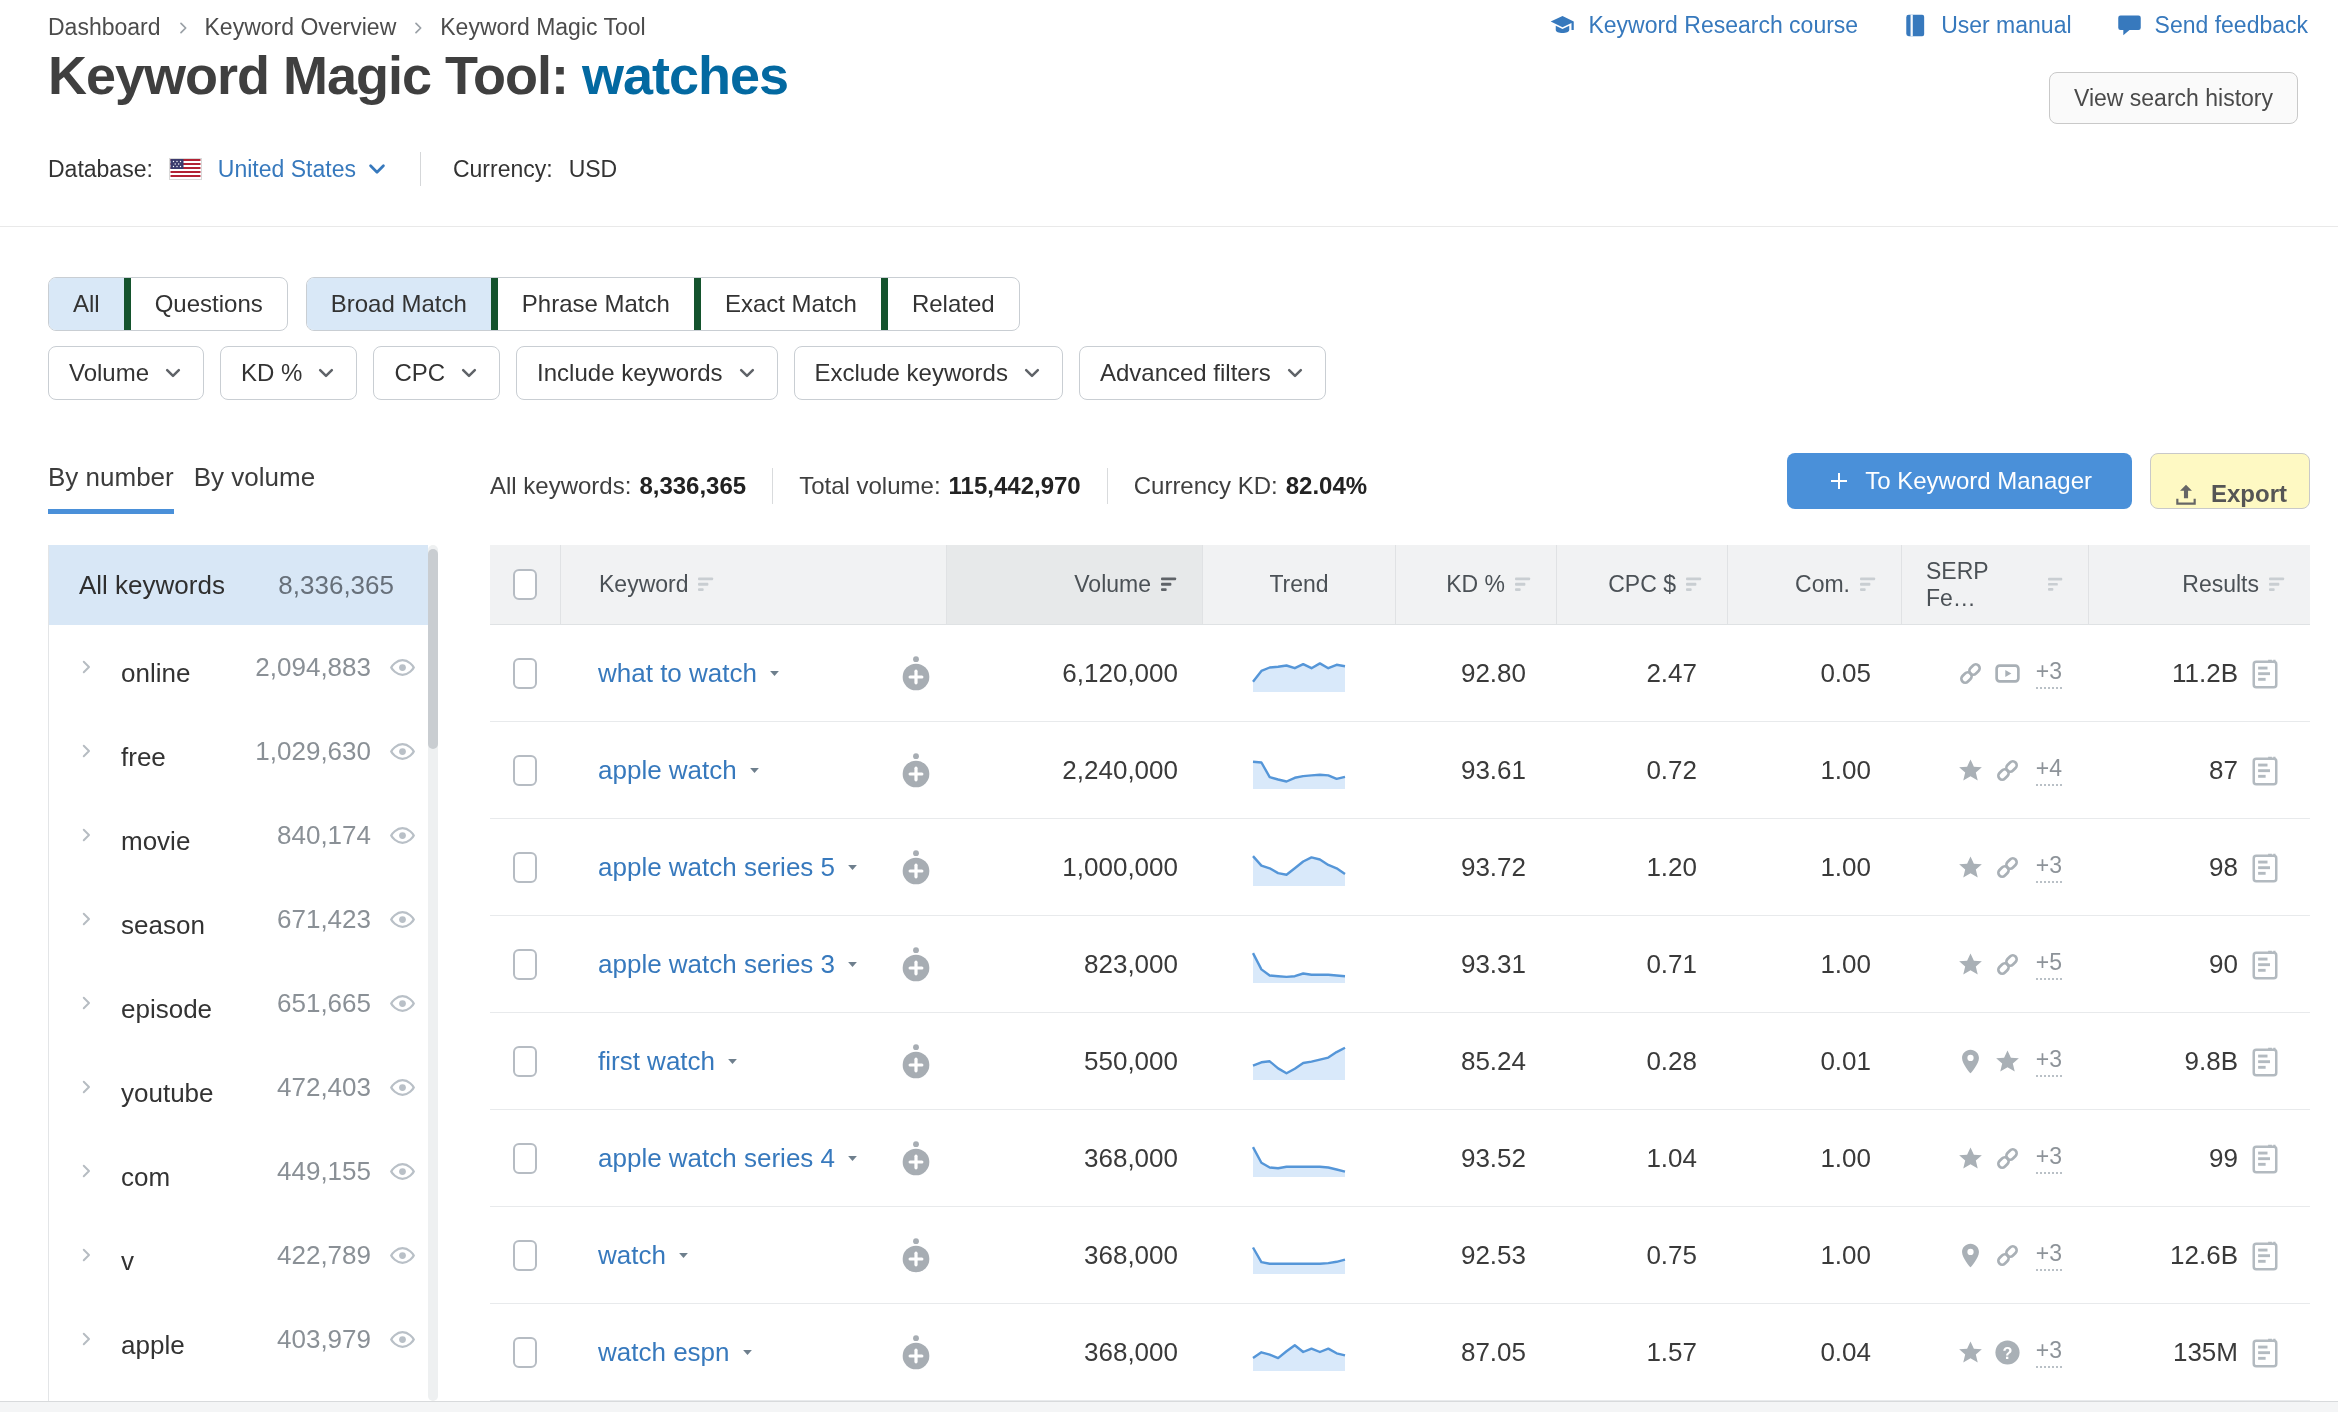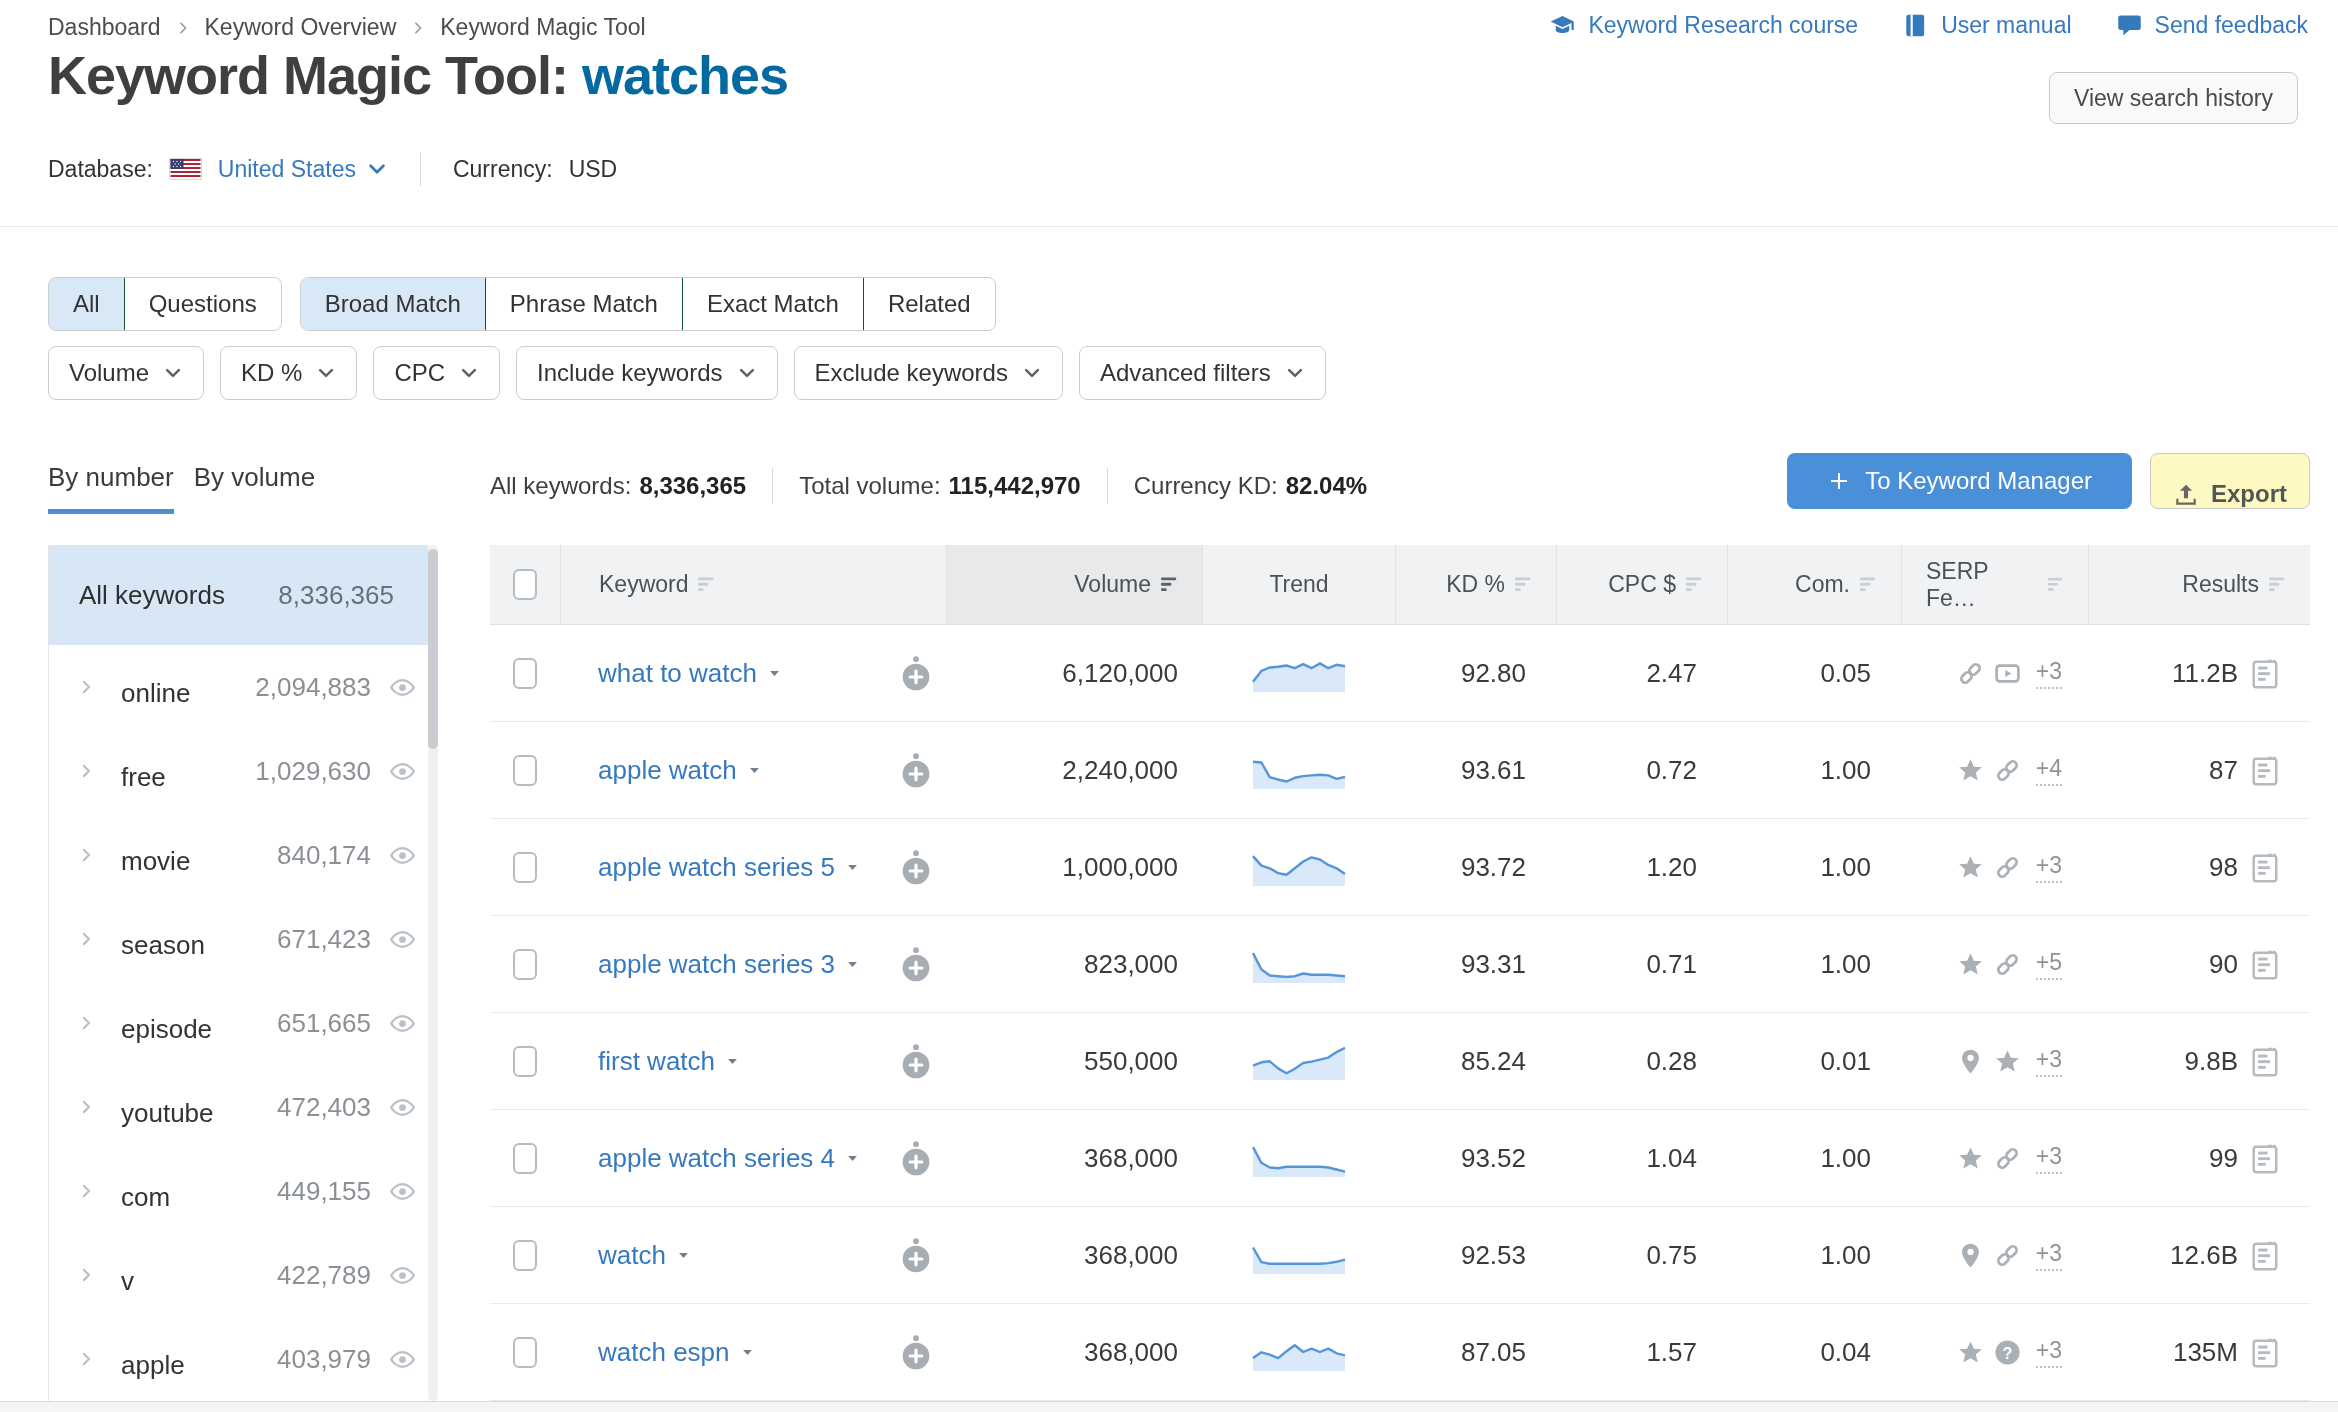--- a/index.html
+++ b/index.html
@@ -29,21 +29,21 @@
   .flag { width:33px; height:22px; border:1px solid #d9d9d9; }
   .db-link { color:#3779bd; cursor:pointer; display:flex; align-items:center; gap:10px; }
   .db-link .ic { width:22px; height:22px; color:#3779bd; }
   .meta-sep { width:1px; height:34px; background:#d5d7d9; margin:0 16px; }
 
   .rule { position:absolute; left:0; right:0; top:226px; height:1px; background:#e9e9e9; }
 
   
   .match-tabs { position:absolute; left:48px; top:277px; display:flex; gap:18px;text-align:center; }
   .tab-group { display:flex; border:1px solid #c9ced3; border-radius:8px; overflow:hidden; background:#fff; }
-  .seg { padding:12px 24px; font-size:24px; color:#333; border-left:1px solid #14532d; cursor:pointer; white-space:nowrap; }
+  .seg { padding:12px 24px; font-size:24px; color:#333; border-left:7px solid #14532d; cursor:pointer; white-space:nowrap; }
   .seg:first-child { border-left:none; }
   .seg.active { background:#d9e8f7; }
 
   
   .filter-row { position:absolute; left:48px; top:346px; display:flex; gap:16px; }
   .fbtn { display:flex; align-items:center; gap:14px; padding:12px 20px; font-size:24px; color:#333;
     border:1px solid #c9ced3; border-radius:8px; background:#fff; cursor:pointer; white-space:nowrap; }
   .fbtn .ic { width:20px; height:20px; color:#5f6periodic368; color:#5f6368; }
 
   
@@ -56,21 +56,21 @@
   .action-btns { position:absolute; right:28px; top:453px; display:flex; gap:18px; }
   .primary-btn { display:flex; align-items:center; gap:14px; background:#4a90d9; color:#fff; font-size:24px;
     border:none; border-radius:8px; padding:0 40px; height:56px; font-family:inherit; cursor:pointer; }
   .primary-btn .ic { width:24px; height:24px; color:#fff; }
   .export-btn { display:flex; align-items:flex-end; gap:12px; background:#fef9c3; color:#555; font-size:24px;
     border:1px solid #c9c9c9; border-radius:8px; padding:0 22px; height:56px; font-family:inherit; cursor:pointer;font-weight:bold; }
   .export-btn .ic { width:26px; height:26px; color:#666; }
 
   
   .sidebar { position:absolute; left:48px; top:545px; width:380px; height:856px; border-left:1px solid #e3e5e7; }
-  .sb-all { height:100px; background:#d8e7f6; display:flex; align-items:center; padding:0 34px 0 30px; font-size:26px; cursor:pointer; }
+  .sb-all { height:80px; background:#d8e7f6; display:flex; align-items:center; padding:0 34px 0 30px; font-size:26px; cursor:pointer; }
   .sb-all .lbl { color:#2f2f2f; }
   .sb-all .cnt { margin-left:auto; color:#67707a; }
   .sb-item { height:84px; display:flex; align-items:center; padding:0 12px 0 28px; font-size:26px; cursor:pointer; }
   .sb-item .chev { width:18px; height:18px; color:#b6bcc2; margin-right:26px; }
   .sb-item .lbl { color:#333;margin-top:13px; }
   .sb-item .cnt { margin-left:auto; color:#8a9096; }
   .sb-item .eye { width:27px; height:27px; color:#b9c0c7; margin-left:18px; }
   .sb-scroll { position:absolute; left:428px; top:545px; width:10px; height:856px; background:#eef0f1; border-radius:5px; }
   .sb-thumb { position:absolute; left:0; top:4px; width:10px; height:200px; background:#c9cdd1; border-radius:5px; }
 

